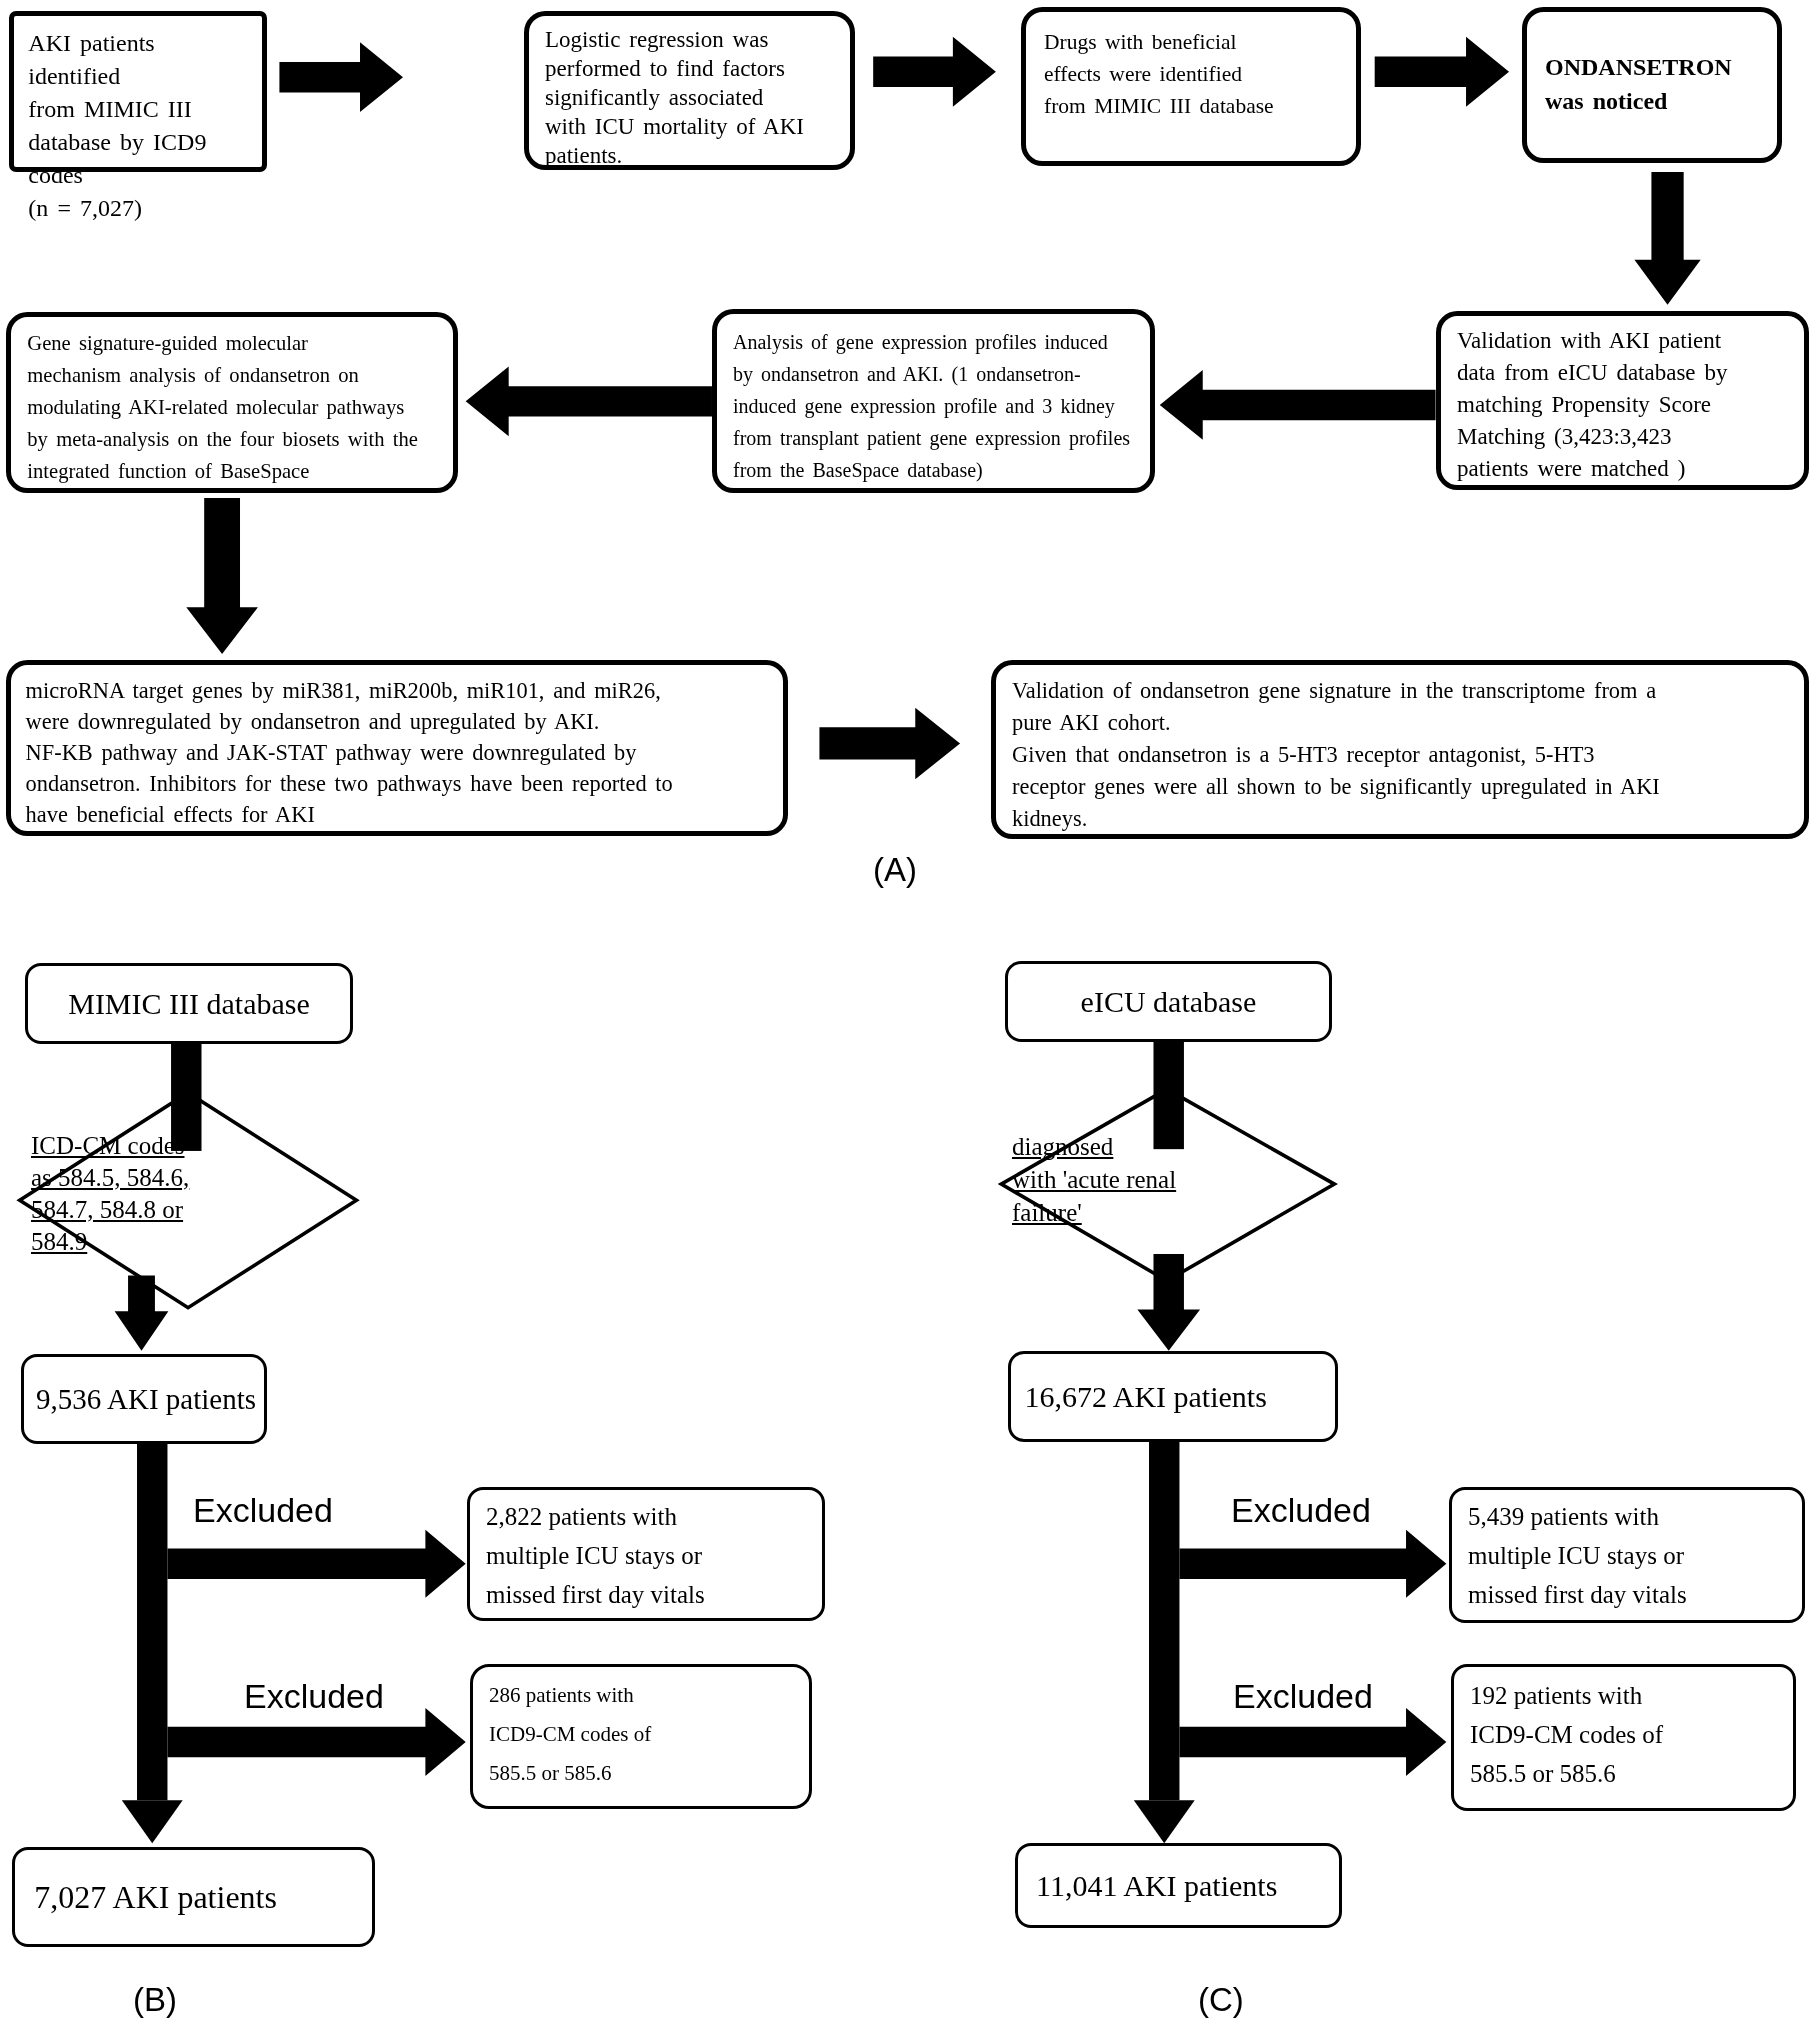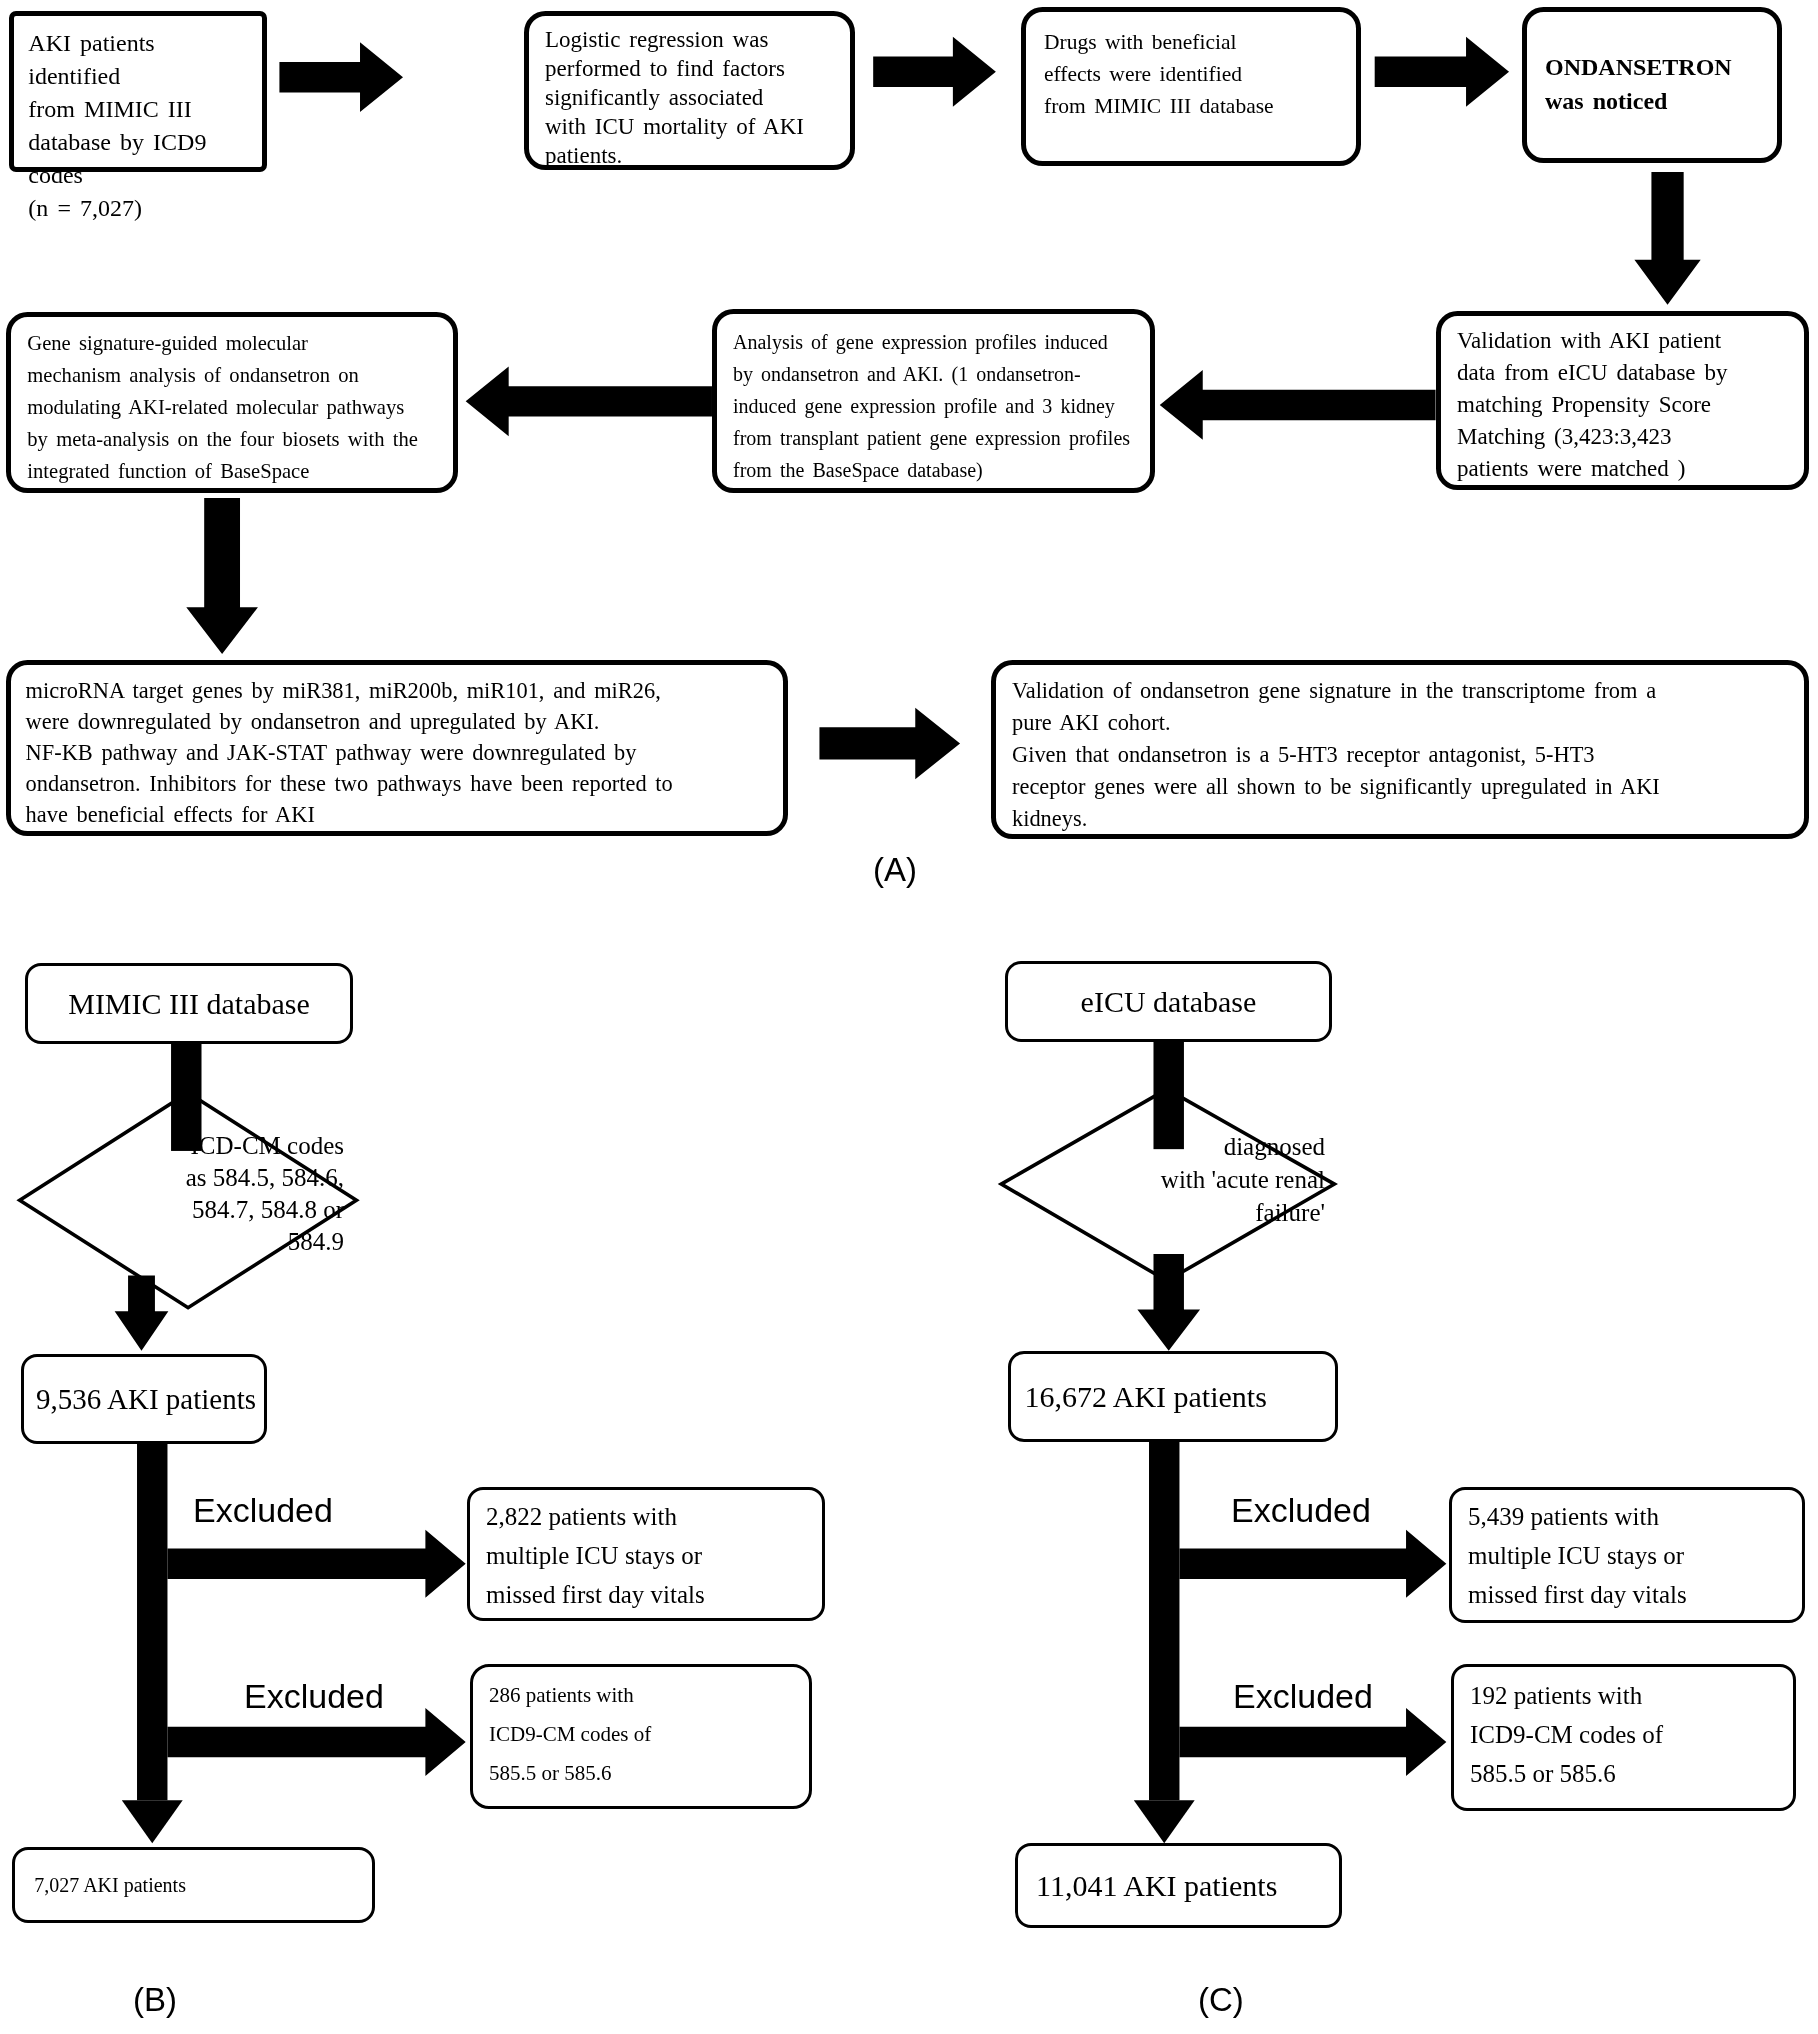--- a/index.html
+++ b/index.html
@@ -5,21 +5,21 @@
   html,body{margin:0;padding:0;background:#ffffff;}
   .canvas{position:relative;width:1818px;height:2035px;background:#fff;overflow:hidden;
           font-family:"Liberation Serif", serif;color:#000;}
   .shapes{position:absolute;left:0;top:0;width:1818px;height:2035px;}
   .abox{position:absolute;box-sizing:border-box;background:#fff;border:5.4px solid #000;
         border-radius:21.5px;white-space:pre-line;word-spacing:3.1px;}
   .bbox{position:absolute;box-sizing:border-box;background:#fff;border:3.6px solid #000;
         border-radius:16px;white-space:pre-line;}
   .vcenter{display:flex;align-items:center;}
   .hcenter{justify-content:center;}
-  .dtext{position:absolute;text-align:right;white-space:pre-line;background:transparent;}
+  .dtext{position:absolute;text-align:left;white-space:pre-line;background:transparent;text-decoration:underline;}
   .slabel{position:absolute;font-family:"Liberation Sans", sans-serif;font-size:34px;color:#000;}
   .plabel{position:absolute;font-family:"Liberation Sans", sans-serif;font-size:33px;color:#000;}
   .bold{font-weight:bold;}
 </style>
 </head>
 <body>
 
 <div class="canvas">
 
   <svg class="shapes" viewBox="0 0 2030 2272" xmlns="http://www.w3.org/2000/svg">
@@ -115,21 +115,21 @@
   <div class="bbox" style="left:467px;top:1487px;width:358px;height:134px;padding:7.2px 7.2px 0 16px;font-size:25px;line-height:39px;">2,822 patients with
 multiple ICU stays or
 missed first day vitals</div>
 
   <div class="slabel" style="left:244px;top:1677px;">Excluded</div>
 
   <div class="bbox" style="left:470px;top:1664px;width:342px;height:145px;padding:9px 7.2px 0 16px;font-size:21px;line-height:39px;border-radius:19px;">286 patients with
 ICD9-CM codes of
 585.5 or 585.6</div>
 
-  <div class="bbox vcenter" style="left:11.6px;top:1847px;width:363px;height:76px;padding-left:19.7px;font-size:20px;">7,027 AKI patients</div>
+  <div class="bbox vcenter" style="left:11.6px;top:1847px;width:363px;height:100px;padding-left:19.7px;font-size:32px;">7,027 AKI patients</div>
 
   <div class="plabel" style="left:133px;top:1981px;">(B)</div>
 
   <div class="bbox vcenter hcenter" style="left:1005px;top:961px;width:327px;height:81px;font-size:30px;">eICU database</div>
 
   <div class="dtext" style="left:1012px;top:1130px;width:313px;font-size:25px;line-height:33px;">diagnosed
 with 'acute renal
 failure'</div>
 
   <div class="bbox vcenter" style="left:1008px;top:1351px;width:330px;height:91px;padding-left:13.4px;font-size:30px;">16,672 AKI patients</div>

